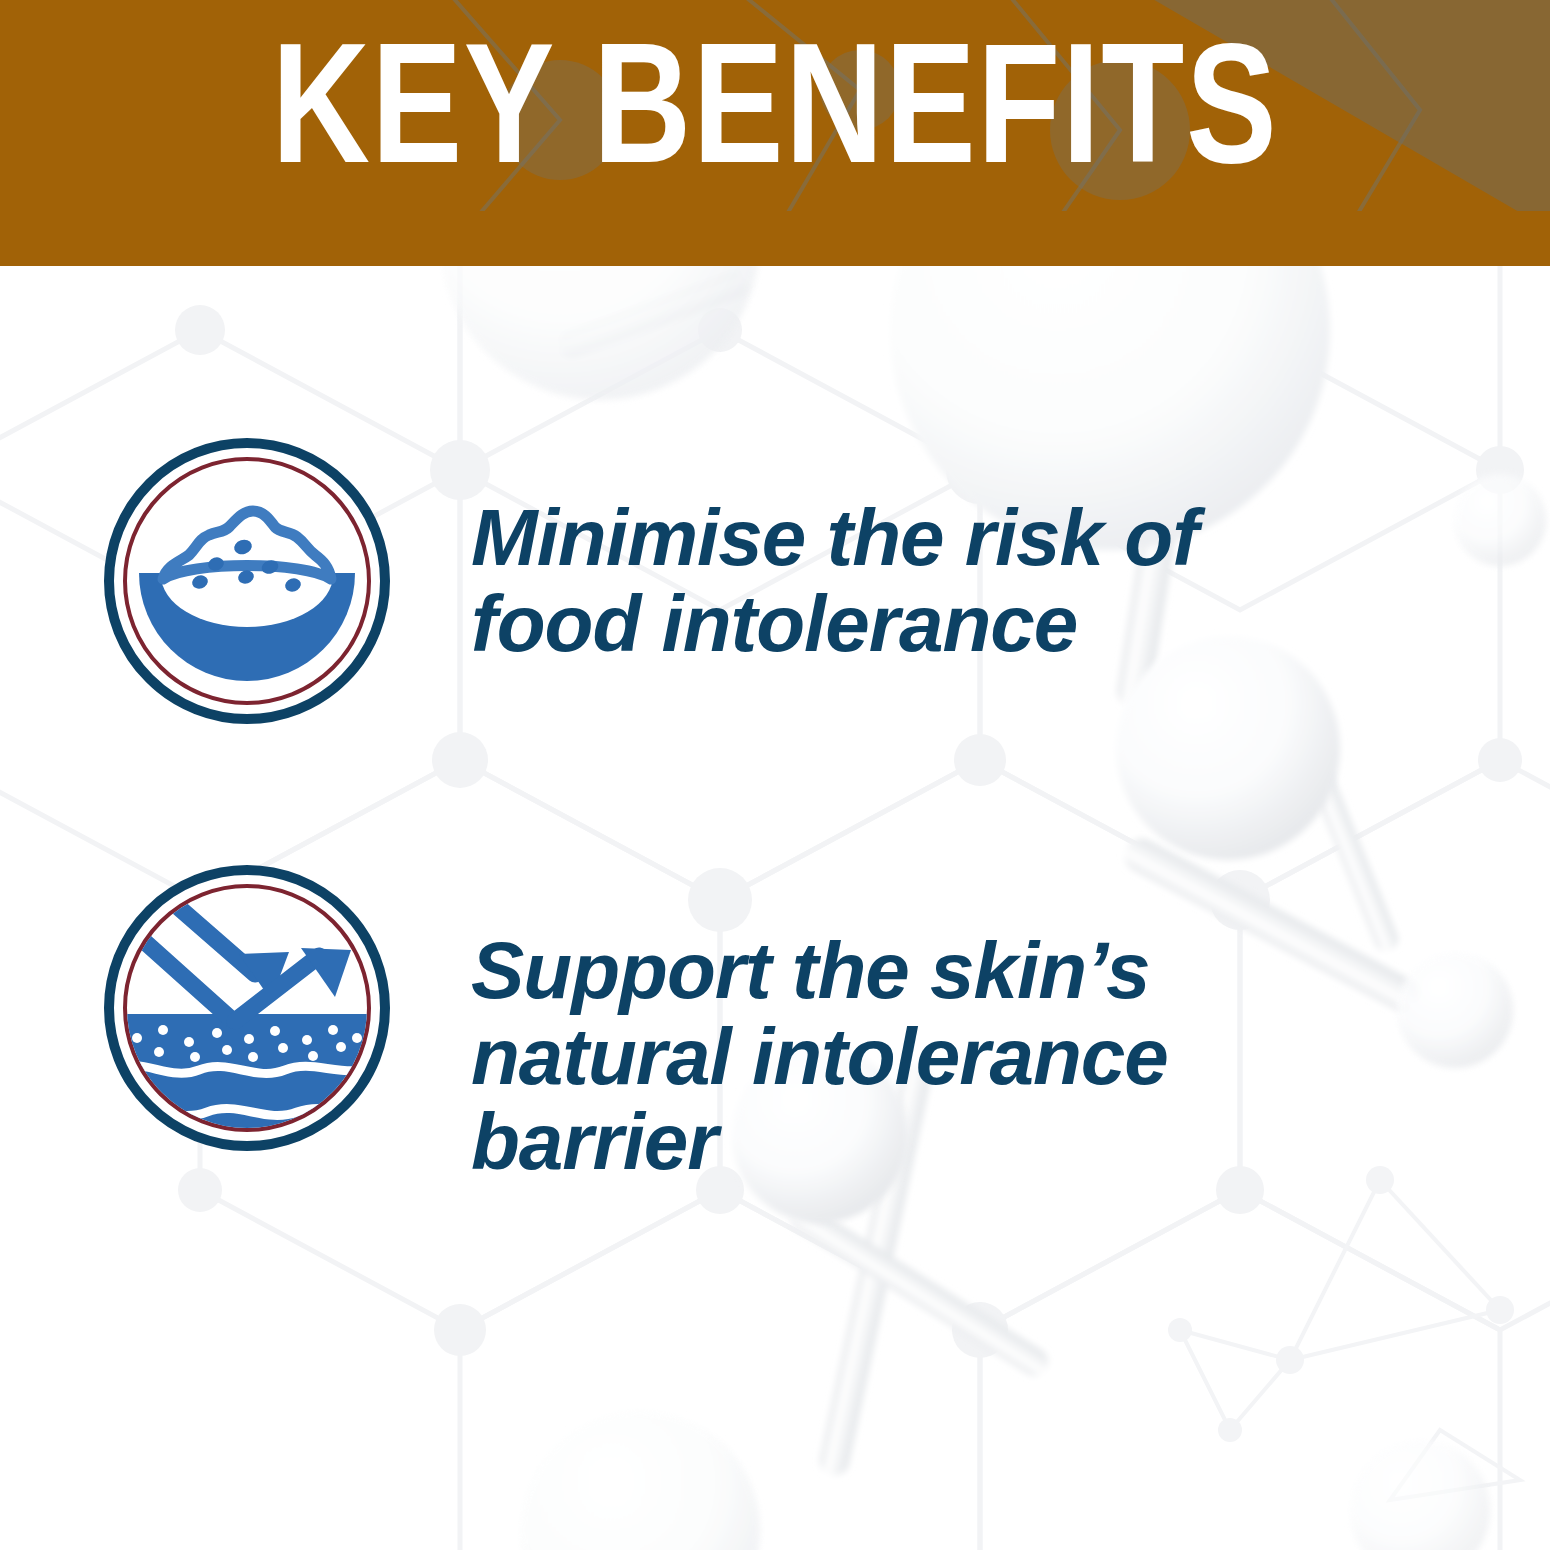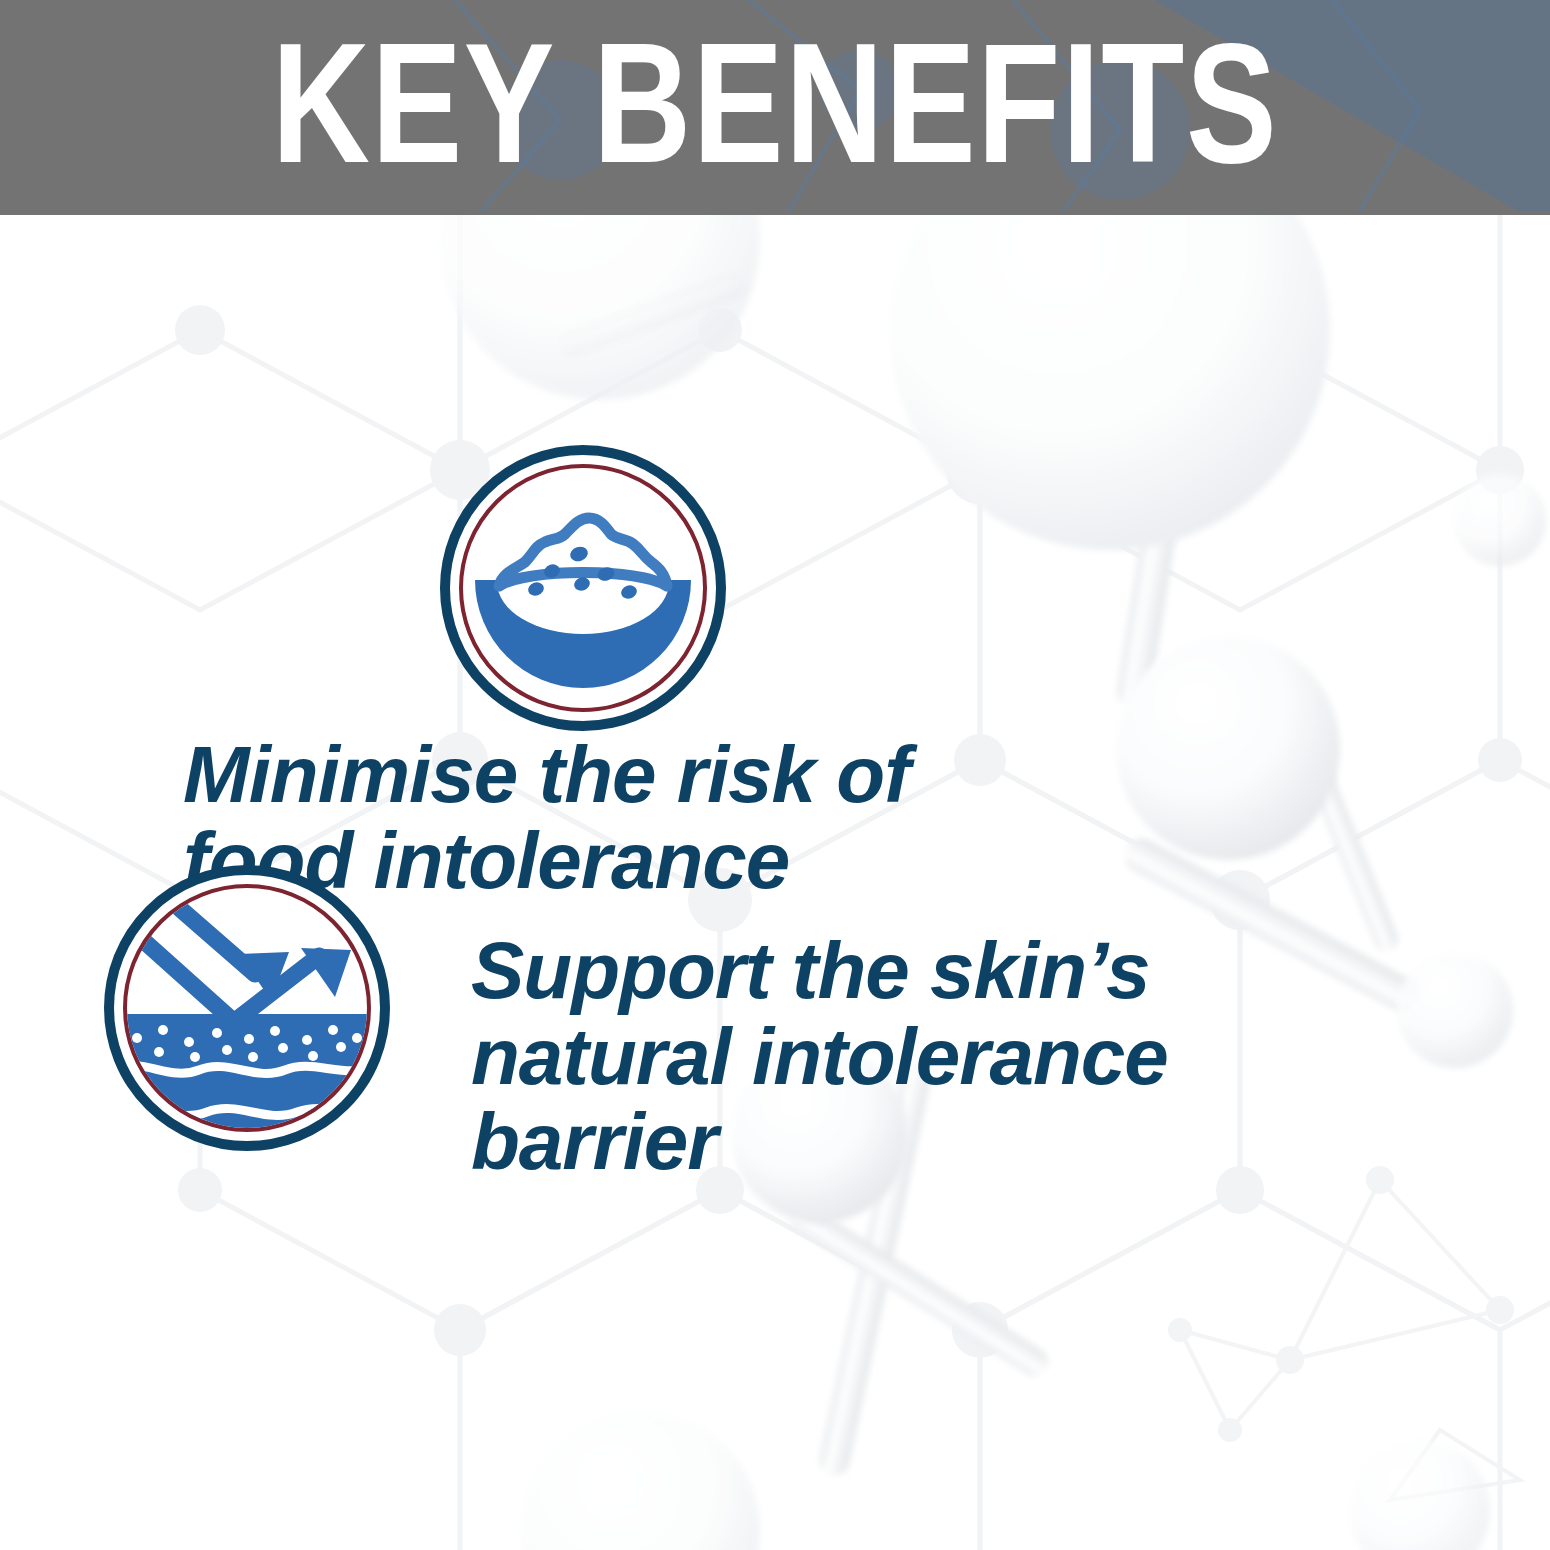--- a/index.html
+++ b/index.html
@@ -22,22 +22,22 @@
   .bg-layer {
     position:absolute; left:0; top:0;
     width:1550px; height:1550px;
     pointer-events:none;
   }
 
   
   #header-band {
     position:absolute;
     left:0; top:0;
-    width:1550px; height:215px;
-    background:#737373;
+    width:1550px; height:266px;
+    background:#a16207;
     overflow:hidden;
     z-index:5;
   }
   #header-band .band-tex {
     position:absolute; left:0; top:0; width:1550px; height:211px;
     opacity:.55;
   }
   #header-title {
     position:absolute;
     left:0; top:0;
@@ -64,21 +64,21 @@
     position:absolute;
     left:0; top:211px;
     width:1550px;
     z-index:10;
   }
   .benefit-row {
     position:absolute;
     display:flex;
     align-items:center;
   }
-  .benefit-row.row-0 { left:103px; top:233px;flex-direction:column; }
+  .benefit-row.row-0 { left:103px; top:226px; }
   .benefit-row.row-1 { left:103px; top:621px; }
 
   .icon-badge {
     width:288px; height:288px;
     flex:0 0 288px;
     position:relative;
   }
   .icon-badge svg { display:block; width:288px; height:288px; }
 
   .benefit-text {

